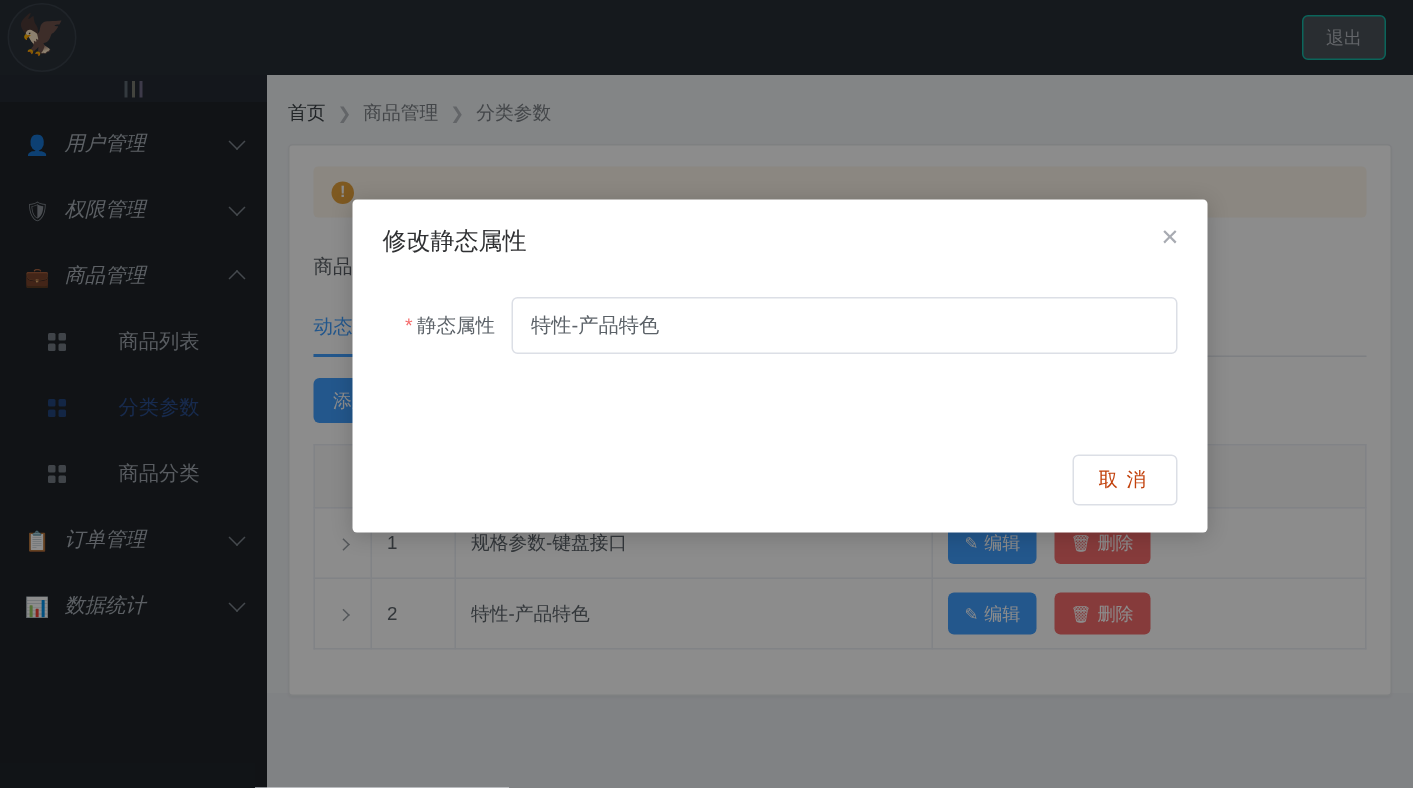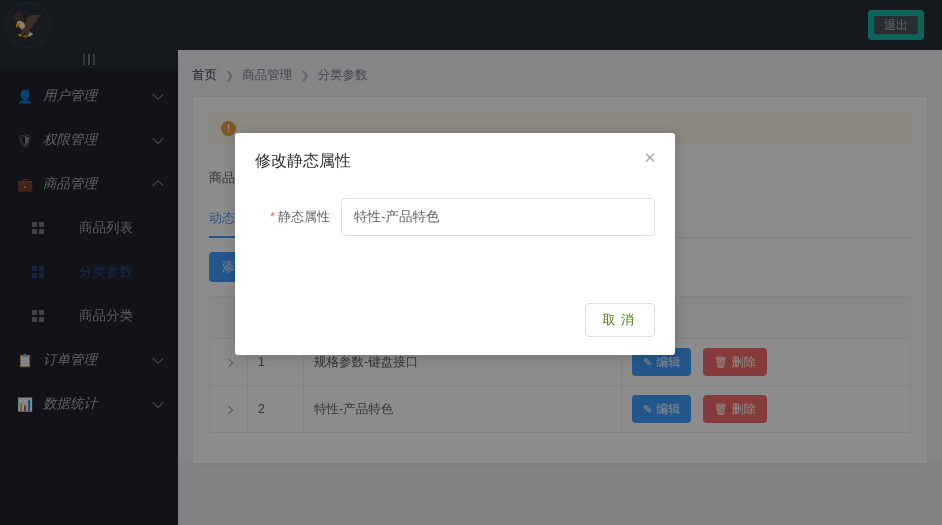--- a/index.html
+++ b/index.html
@@ -35,21 +35,21 @@
     font-family: "DejaVu Sans", sans-serif;
     transform: translateY(-1px);
   }
   .app-title {
     color: #c3c9d0; font-size: 19px; letter-spacing: 1px;
     margin-left: 8px;
   }
   .logout-btn {
     position: absolute; right: 18px; top: 10px;
     width: 56px; height: 30px;
-    background: #4b5259; border: 6px solid #14b8a6; border-radius: 4px;
+    background: #4b5259; border: 1px solid #14b8a6; border-radius: 4px;
     color: #b4b9bf; font-size: 12px;
     display: flex; align-items: center; justify-content: center;
     cursor: pointer;
   }
 
   
   .sidebar {
     position: absolute; top: 50px; left: 0;
     width: 178px; height: 475px;
     background: #1f2429;
@@ -178,21 +178,21 @@
   .op-del { background: #f56c6c; margin-left: 8px; }
   .mini-ico { font-size: 11px; }
 
   
   .overlay {
     position: absolute; inset: 0;
     background: rgba(0,0,0,0.45);
   }
   .modal {
     position: absolute; left: 235px; top: 133px;
-    width: 440px; height: 222px;
+    width: 570px; height: 222px;
     background: #fff; border-radius: 3px;
     box-shadow: 0 2px 14px rgba(0,0,0,0.18);
   }
   .modal-head { padding: 18px 20px 0 20px; position: relative; }
   .modal-title { font-size: 16px; color: #303133; }
   .modal-close {
     position: absolute; right: 16px; top: 16px;
     width: 18px; height: 18px; color: #a8abb2; font-size: 15px;
     display: flex; align-items: center; justify-content: center; cursor: pointer;
   }
@@ -209,21 +209,21 @@
     background: #fff;
   }
   .modal-foot {
     position: absolute; right: 20px; bottom: 18px;
     display: flex; gap: 10px;
   }
   .btn {
     height: 34px; padding: 0 19px; border-radius: 4px; font-size: 13px;
     cursor: pointer; font-family: inherit; letter-spacing: 1px;
   }
-  .btn-default { background: #fff; border: 1px solid #dcdfe6; color: #4d7c0f; padding-left: 16px; }
+  .btn-default { background: #fff; border: 1px solid #dcdfe6; color: #c2410c; padding-left: 16px; }
   .btn-primary { background: #409eff; border: 1px solid #409eff; color: #fff; }
 </style>
 </head>
 <body>
 
 <div id="app">
 
   <div class="header">
     <div class="logo-wrap">
       <div class="logo">

